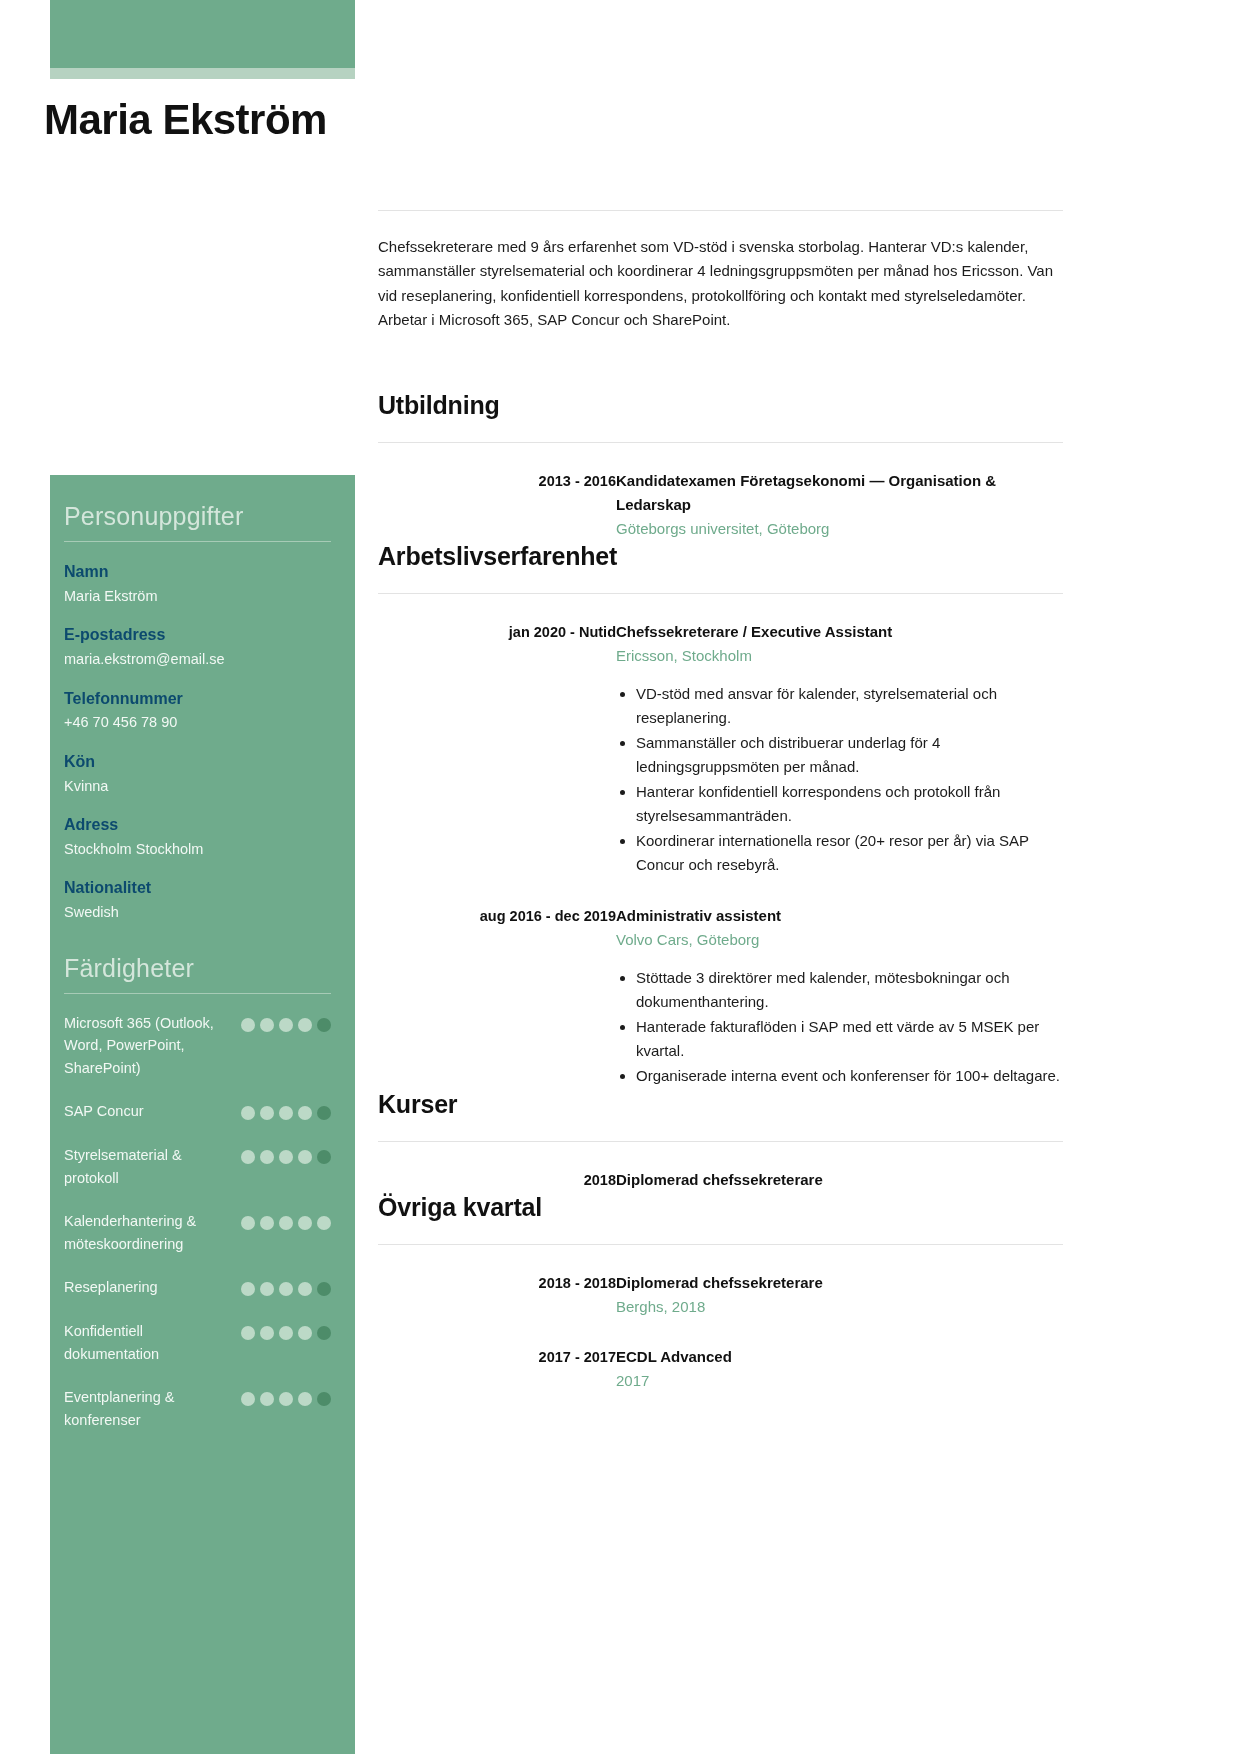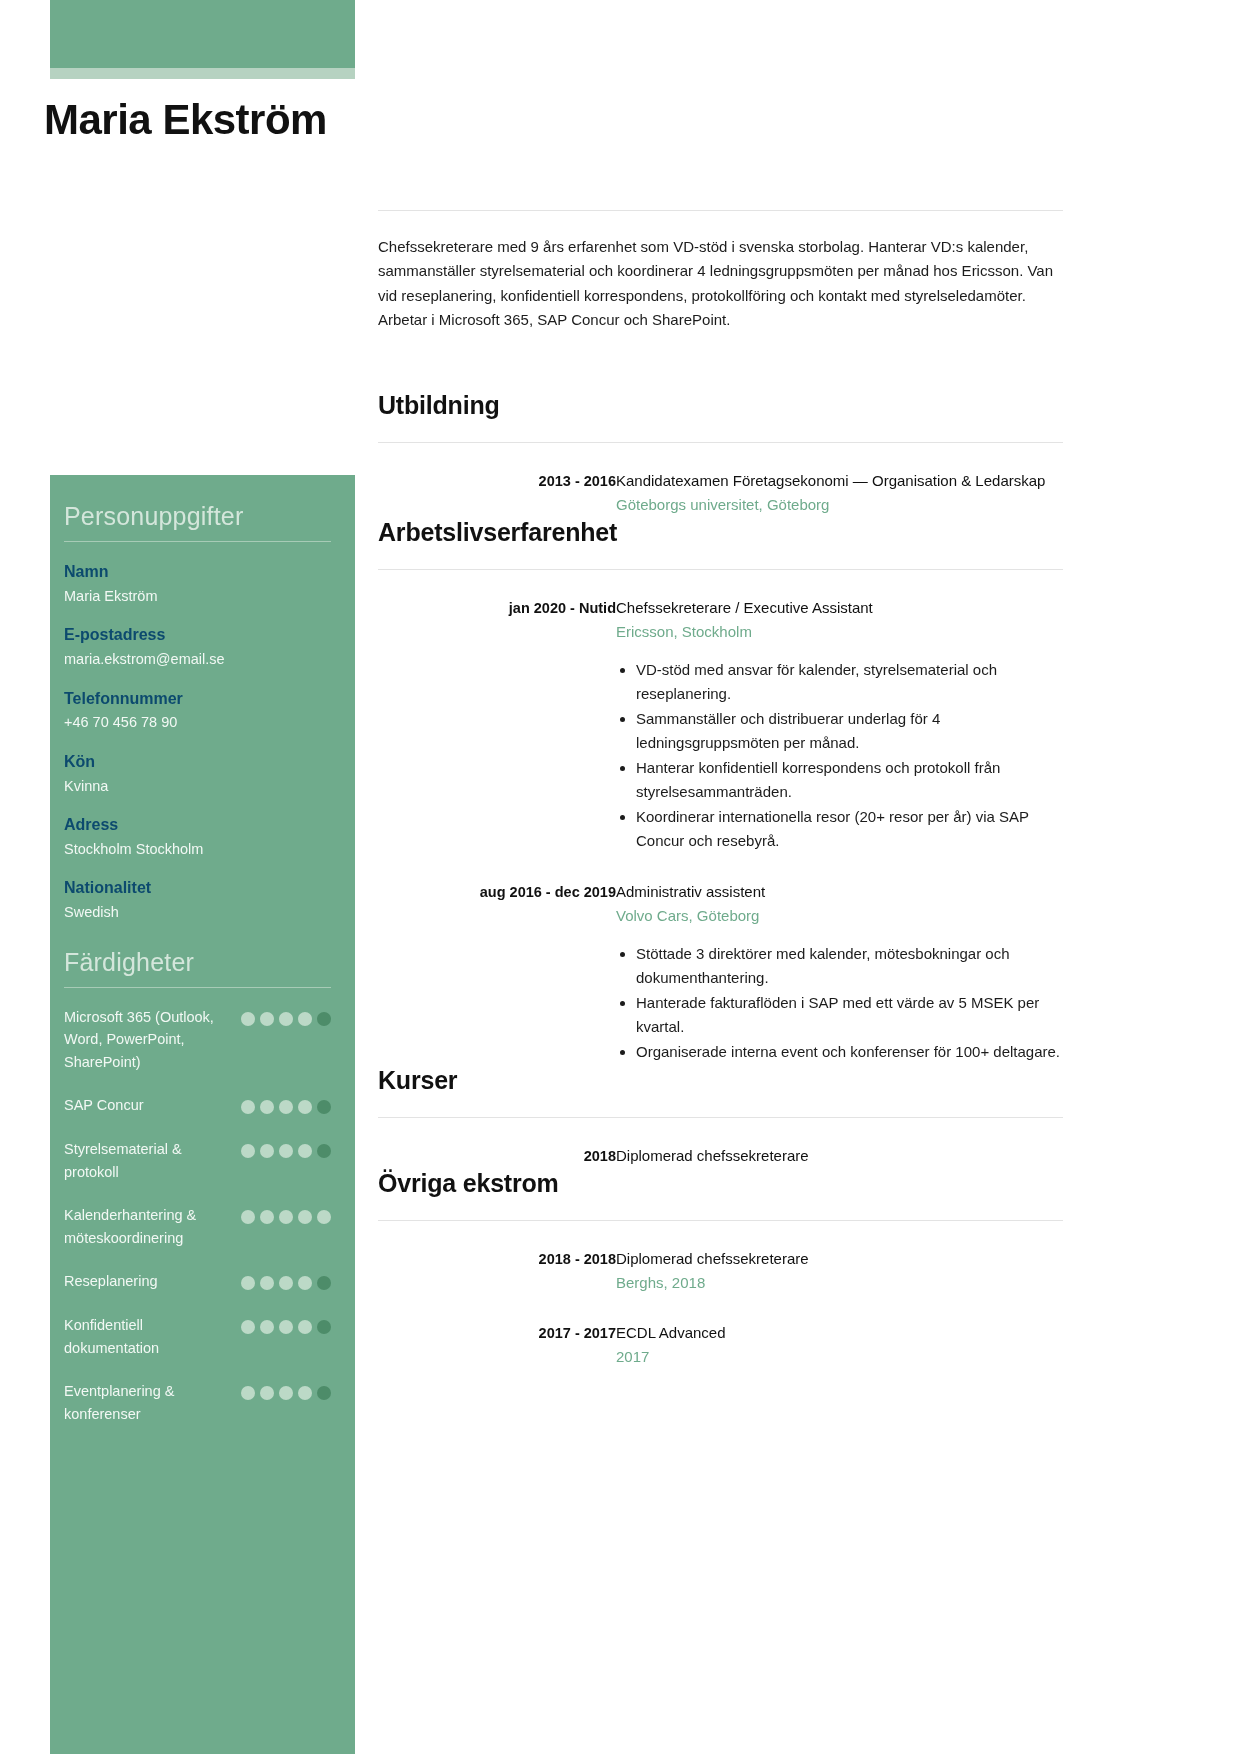--- a/index.html
+++ b/index.html
@@ -78,21 +78,21 @@
     font-weight: bold;
     color: #0c4a6e;
     line-height: 1.55;
   }
   .pd-value {
     font-size: 14.5px;
     font-weight: normal;
     color: #f2f8f4;
     line-height: 1.55;
   }
-  .skills-head { margin-top: 23px; }
+  .skills-head { margin-top: 29px; }
 
   .skill-row {
     display: flex;
     align-items: flex-start;
     justify-content: space-between;
     margin-bottom: 21px;
     gap: 6px;
   }
   .skill-label {
     font-size: 14.5px;
@@ -148,21 +148,21 @@
     font-size: 14.5px;
     font-weight: bold;
     color: #111111;
     line-height: 1.6;
     padding-top: 1px;
     text-align: right;
   }
   .entry-body { flex: 1 1 auto; }
   .entry-title {
     font-size: 15px;
-    font-weight: normal;
+    font-weight: bold;
     color: #111111;
     line-height: 1.6;
   }
   .entry-sub {
     font-size: 15px;
     color: #6fab8c;
     line-height: 1.6;
   }
   .entry-list {
     margin: 14px 0 0 0;
@@ -351,21 +351,21 @@
       <div class="sec-rule"></div>
       <div class="entry">
         <div class="entry-date">2018</div>
         <div class="entry-body">
           <div class="entry-title">Diplomerad chefssekreterare</div>
         </div>
       </div>
     </section>
 
     <section class="sec-gap-md">
-      <h2 class="sec-title">Övriga ekstrom</h2>
+      <h2 class="sec-title">Övriga kvartal</h2>
       <div class="sec-rule"></div>
 
       <div class="entry">
         <div class="entry-date">2018 - 2018</div>
         <div class="entry-body">
           <div class="entry-title">Diplomerad chefssekreterare</div>
           <div class="entry-sub">Berghs, 2018</div>
         </div>
       </div>
 

